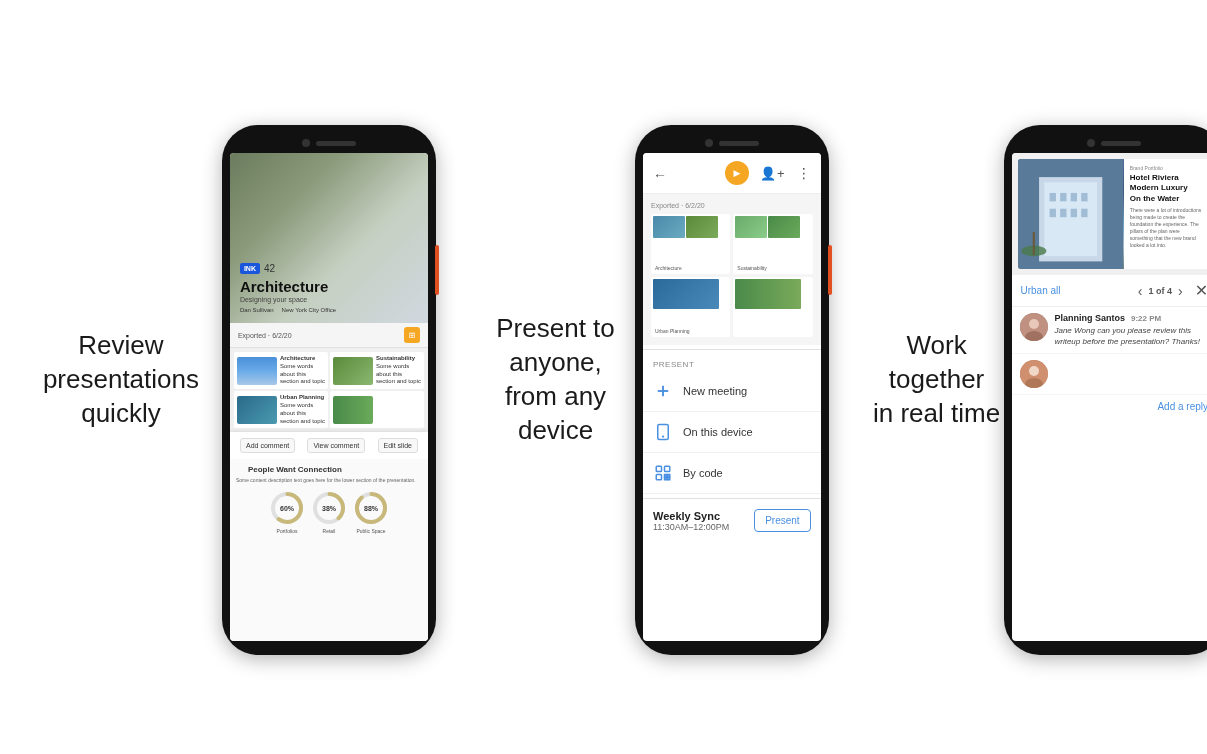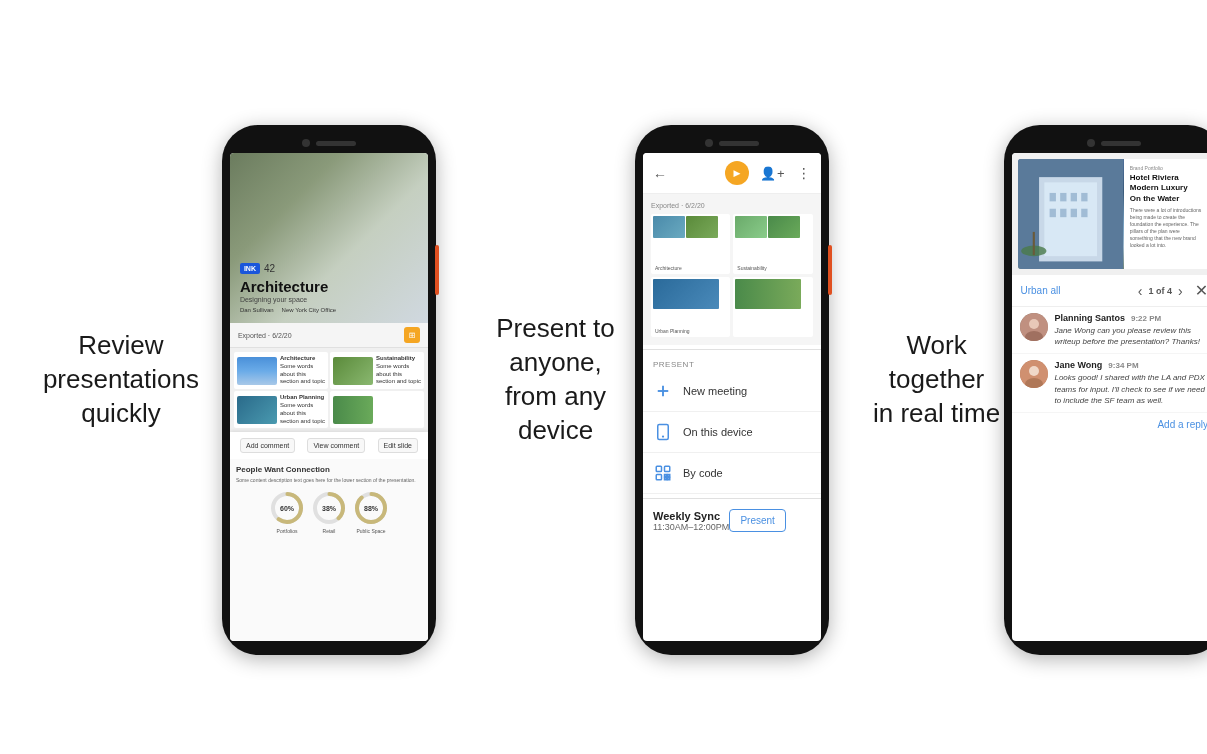--- a/index.html
+++ b/index.html
@@ -253,20 +253,21 @@
       padding: 6px;
       overflow: hidden;
       background: #fafafa;
     }
 
     .screen1-bottom-title {
       font-size: 8px;
       font-weight: 600;
       color: #333;
       margin-bottom: 3px;
+      margin-left: 12px;
     }
 
     .screen1-bottom-text {
       font-size: 5px;
       color: #666;
       line-height: 1.4;
     }
 
     .screen1-charts {
       display: flex;
@@ -413,21 +414,21 @@
       font-size: 8px;
       font-weight: 500;
       color: #888;
       letter-spacing: 0.5px;
       padding: 8px 10px 4px;
       text-transform: uppercase;
     }
 
     .screen2-meeting {
       display: flex;
-      justify-content: flex-start;
+      justify-content: space-between;
       align-items: center;
       padding: 6px 10px;
     }
 
     .screen2-meeting-info {
       display: flex;
       flex-direction: column;
     }
 
     .screen2-meeting-title {
@@ -910,27 +911,20 @@
           </div>
 
           <div class="screen3-comment">
             <div class="screen3-avatar avatar-jw">
               <svg width="28" height="28" viewBox="0 0 28 28">
                 <circle cx="14" cy="14" r="14" fill="#d09070"></circle>
                 <circle cx="14" cy="11" r="5" fill="#f0d8c8"></circle>
                 <ellipse cx="14" cy="24" rx="9" ry="6" fill="#b07858"></ellipse>
               </svg>
             </div>
-            <div class="screen3-comment-content">
-              <div class="screen3-comment-header">
-                <span class="screen3-commenter-name">Jane Wong</span>
-                <span class="screen3-comment-time">9:34 PM</span>
-              </div>
-              <div class="screen3-comment-text">Looks good! I shared with the LA and PDX teams for input. I'll check to see if we need to include the SF team as well.</div>
-            </div>
           </div>
 
           <div class="screen3-reply-row">
             <span class="screen3-add-reply">Add a reply</span>
           </div>
         </div>
 
       </div>
     </div>
   </div>

